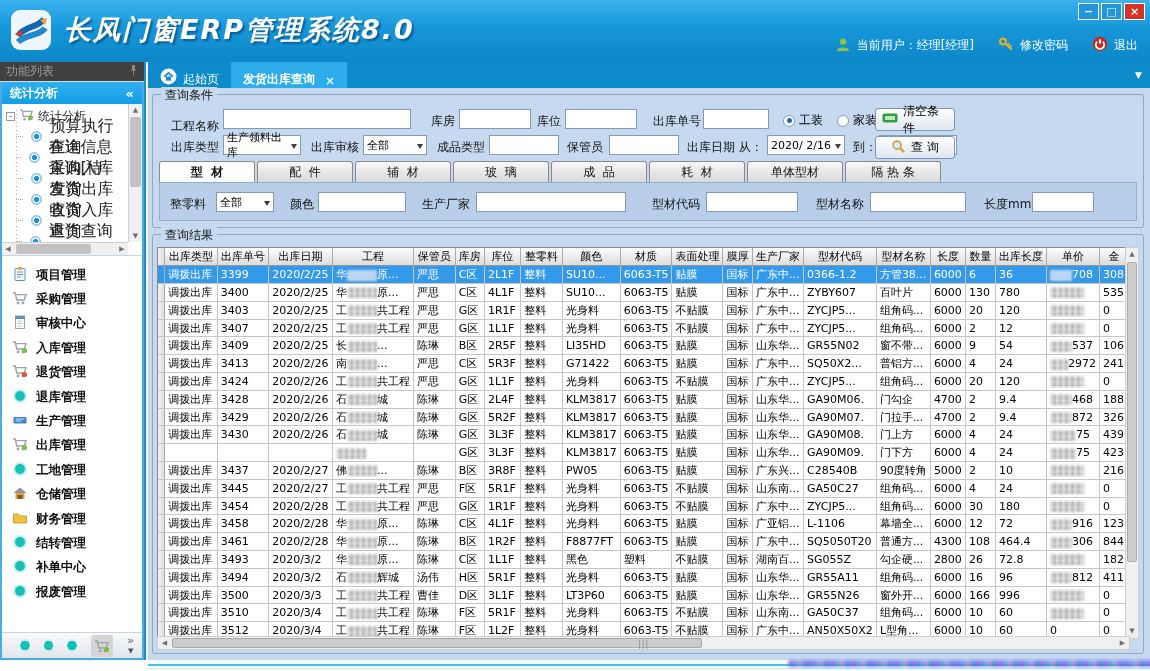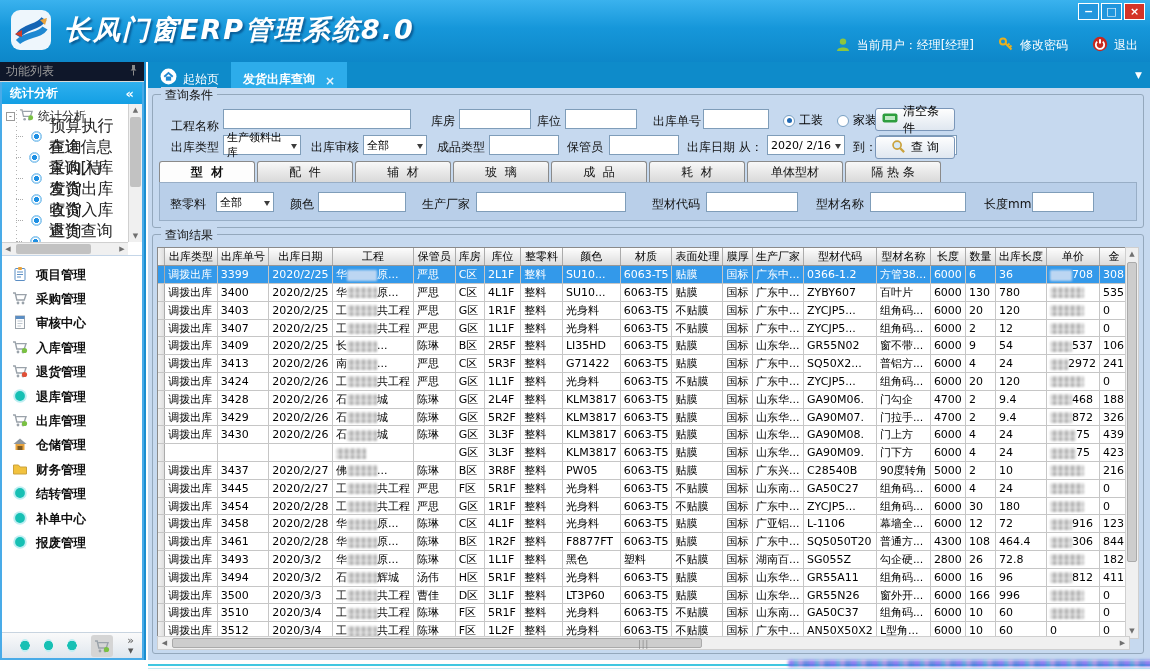--- a/index.html
+++ b/index.html
@@ -16,21 +16,21 @@
   .win-btn { width:21px; height:17px; background:#2196dd; border:1px solid #fff; color:#fff;
     font-size:11px; line-height:15px; text-align:center; cursor:pointer; font-weight:bold;}
   .win-btn.close { background:#d43327; }
   .user-area { position:absolute; right:12px; top:36px; display:flex; align-items:center; gap:6px;
     color:#fff; font-size:12px; white-space:nowrap; }
   .user-area .gap { width:12px; }
 
   
   .sidebar { position:absolute; top:62px; left:0; width:146px; height:598px; background:#eef3f9;
     border-right:2px solid #1b8ed0; }
-  .fn-title { height:20px; background:#0f172a; color:#9b9b9b; padding:2px 6px; font-size:12px;
+  .fn-title { height:20px; background:#404040; color:#9b9b9b; padding:2px 6px; font-size:12px;
     display:flex; align-items:center; border-bottom:1px solid #d8d8d8;}
   .fn-title .pin { margin-left:auto; color:#8a8a8a; font-size:11px; }
   .side-panel { position:absolute; top:20px; left:0; right:0; bottom:0; border:2px solid #49abe8; border-top:none; background:#fff;}
   .group-hdr { height:22px; background:linear-gradient(180deg,#2fb0ef,#139fe4); color:#fff; font-weight:bold;
     padding:3px 8px; display:flex; align-items:center; }
   .group-hdr .collapse { margin-left:auto; font-size:13px; }
   .tree-wrap { position:relative; height:152px; background:#fff; border-bottom:1px solid #c5d6e8; overflow:hidden; }
   .tree-list { position:absolute; top:0; left:0; right:14px; bottom:13px; overflow:hidden; padding:2px 0 0 4px;
     background-image:repeating-linear-gradient(180deg,#b5b5b5 0 1px,transparent 1px 4px);
     background-size:1px 100%; background-position:14px 6px; background-repeat:no-repeat; }
@@ -290,26 +290,40 @@
           </div>
           <div class="menu-item">
             <span><svg width="16" height="16" viewBox="0 0 16 16">
                 <circle cx="8" cy="8" r="6.8" fill="#bfeef2"></circle>
                 <circle cx="8" cy="8" r="4.9" fill="#17c0b4"></circle>
               </svg></span>
             <span>退库管理</span>
           </div>
           <div class="menu-item">
             <span><svg width="16" height="16" viewBox="0 0 16 16">
+                <rect x="1.5" y="5" width="13" height="6.5" rx="1" fill="#3f7fd2"></rect>
+                <path d="M3.5 7 h9 M3.5 9 h6" stroke="#dce8f8" fill="none"></path>
+              </svg></span>
+            <span>生产管理</span>
+          </div>
+          <div class="menu-item">
+            <span><svg width="16" height="16" viewBox="0 0 16 16">
                 <path d="M1 3 h2.2 l1.6 7 h7.4 l1.8 -5.4 h-9.6" fill="none" stroke="#9aa2aa" stroke-width="1.4"></path>
                 <circle cx="6" cy="13" r="1.4" fill="#9aa2aa"></circle>
                 <circle cx="11" cy="13" r="1.4" fill="#9aa2aa"></circle>
                 <circle cx="12.5" cy="11.5" r="2.6" fill="#7ac143"></circle>
               </svg></span>
             <span>出库管理</span>
+          </div>
+          <div class="menu-item">
+            <span><svg width="16" height="16" viewBox="0 0 16 16">
+                <circle cx="8" cy="8" r="6.8" fill="#bfeef2"></circle>
+                <circle cx="8" cy="8" r="4.9" fill="#17c0b4"></circle>
+              </svg></span>
+            <span>工地管理</span>
           </div>
           <div class="menu-item">
             <span><svg width="16" height="16" viewBox="0 0 16 16">
                 <path d="M1.5 8 L8 2.5 L14.5 8 z" fill="#8d969e"></path>
                 <rect x="3.5" y="8" width="9" height="6" fill="#e8a33d"></rect>
                 <rect x="5.5" y="10" width="5" height="4" fill="#7a5a28"></rect>
               </svg></span>
             <span>仓储管理</span>
           </div>
           <div class="menu-item">

